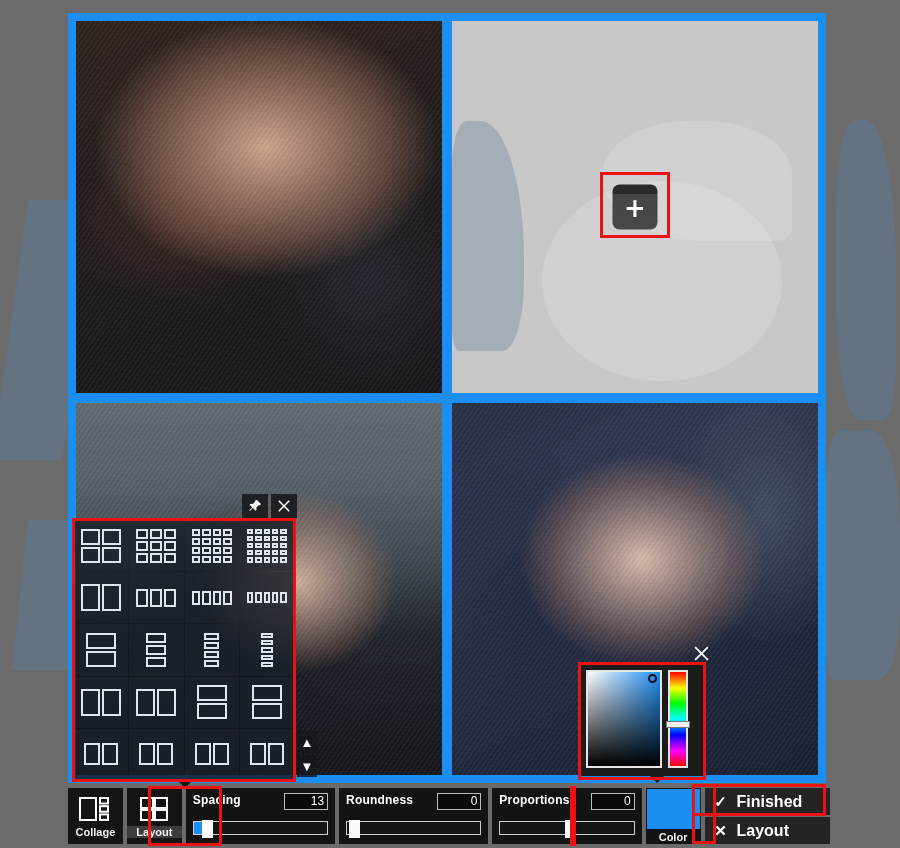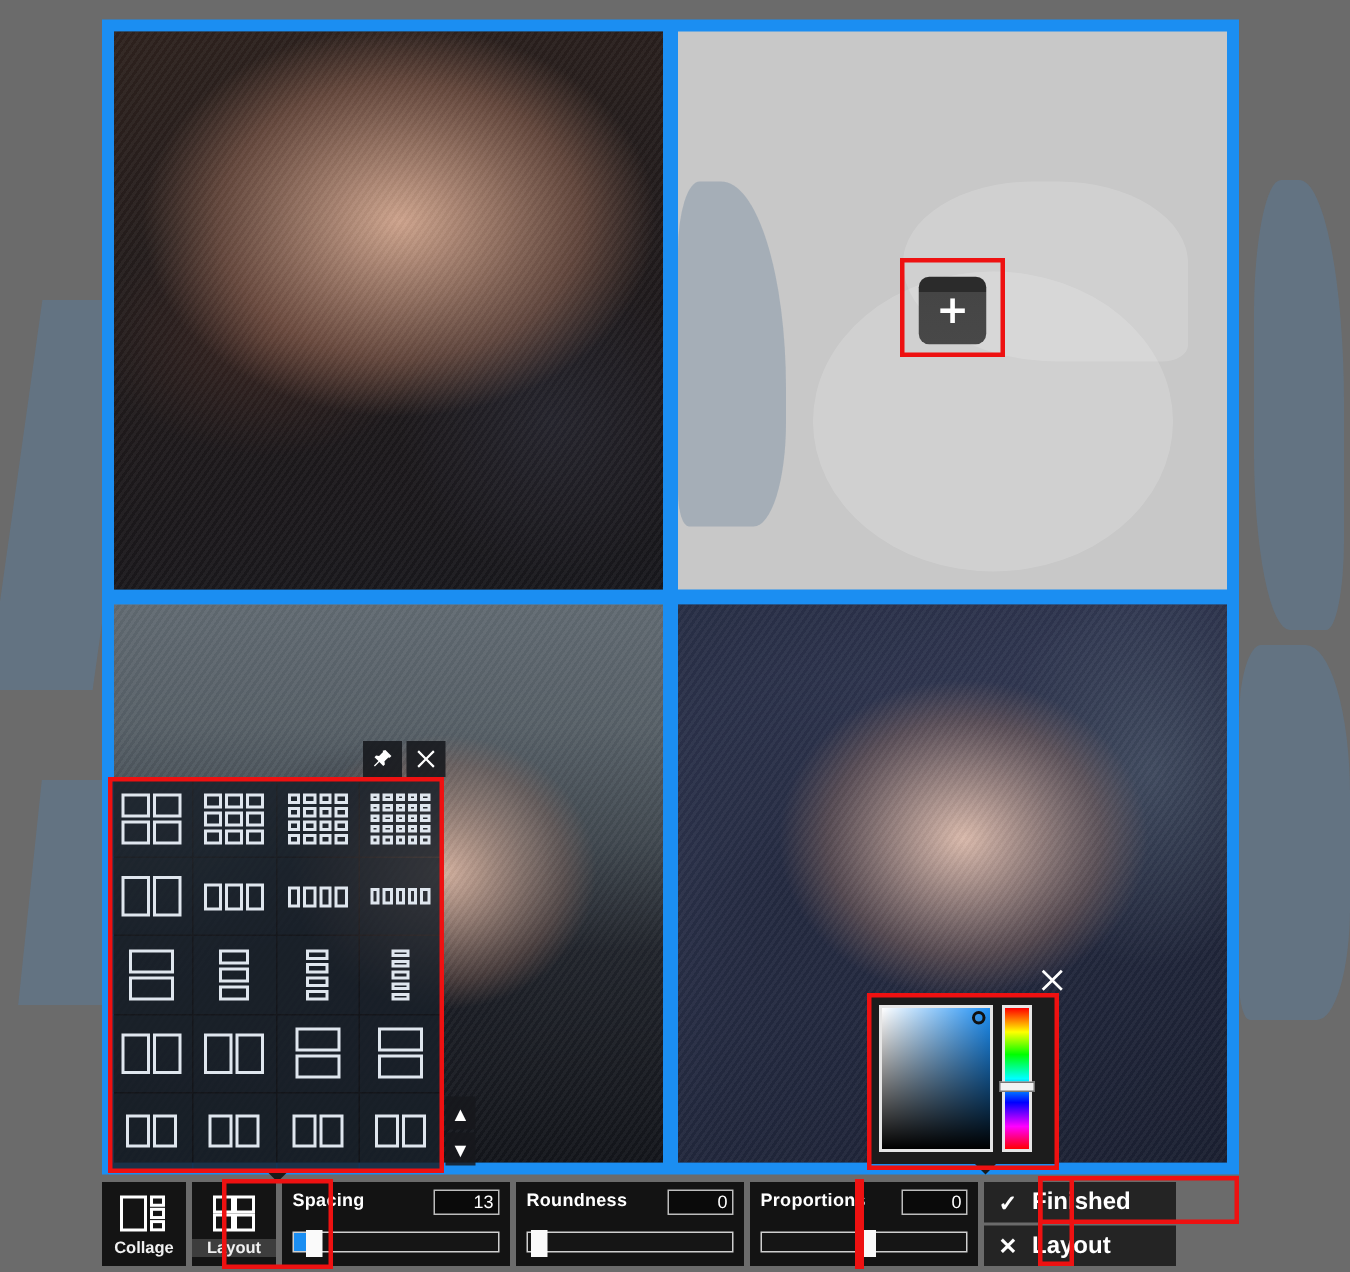--- a/index.html
+++ b/index.html
@@ -426,20 +426,24 @@
     </div>
 
     <div class="slider-card">
       <div class="name">Proportions</div>
       <div class="valbox">0</div>
       <div class="track">
         <div class="knob" style="left:65px;"></div>
       </div>
     </div>
 
+    <div id="color-card">
+      <div id="color-swatch"></div>
+      <div class="lbl">Color</div>
+    </div>
 
     <div id="action-col">
       <div class="action-btn">
         <span class="ic">✓</span>
         <span class="lbl">Finished</span>
       </div>
       <div class="action-btn">
         <span class="ic">✕</span>
         <span class="lbl">Layout</span>
       </div>

